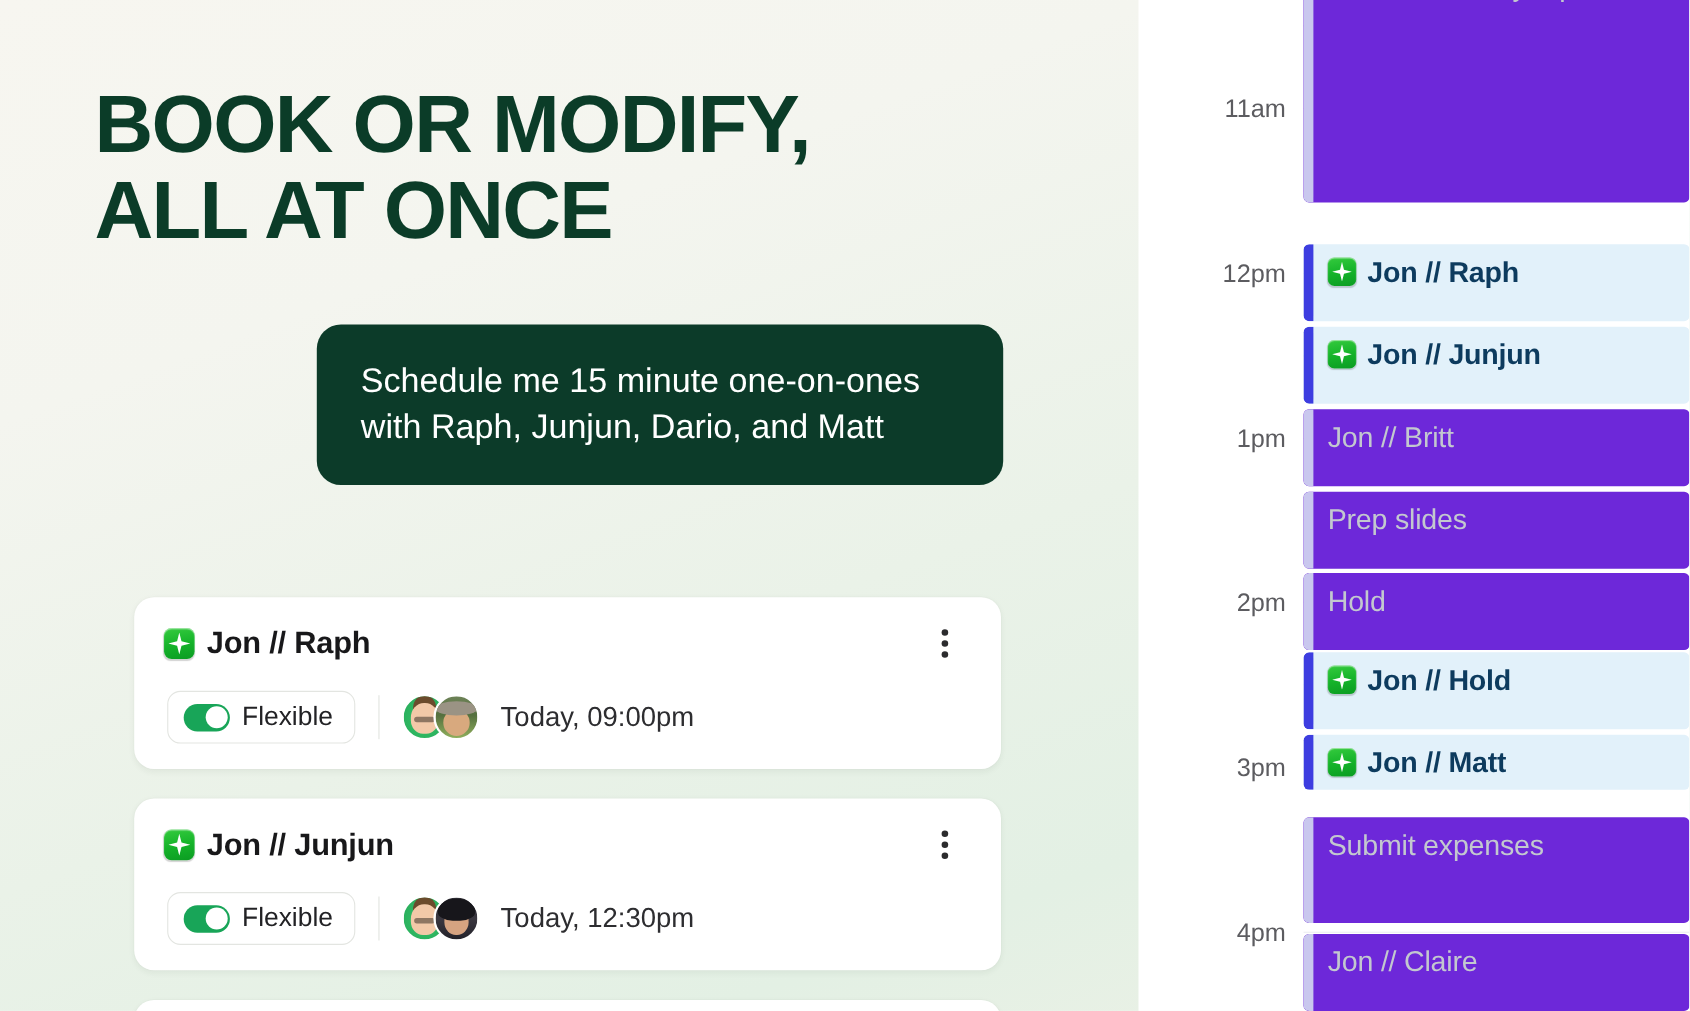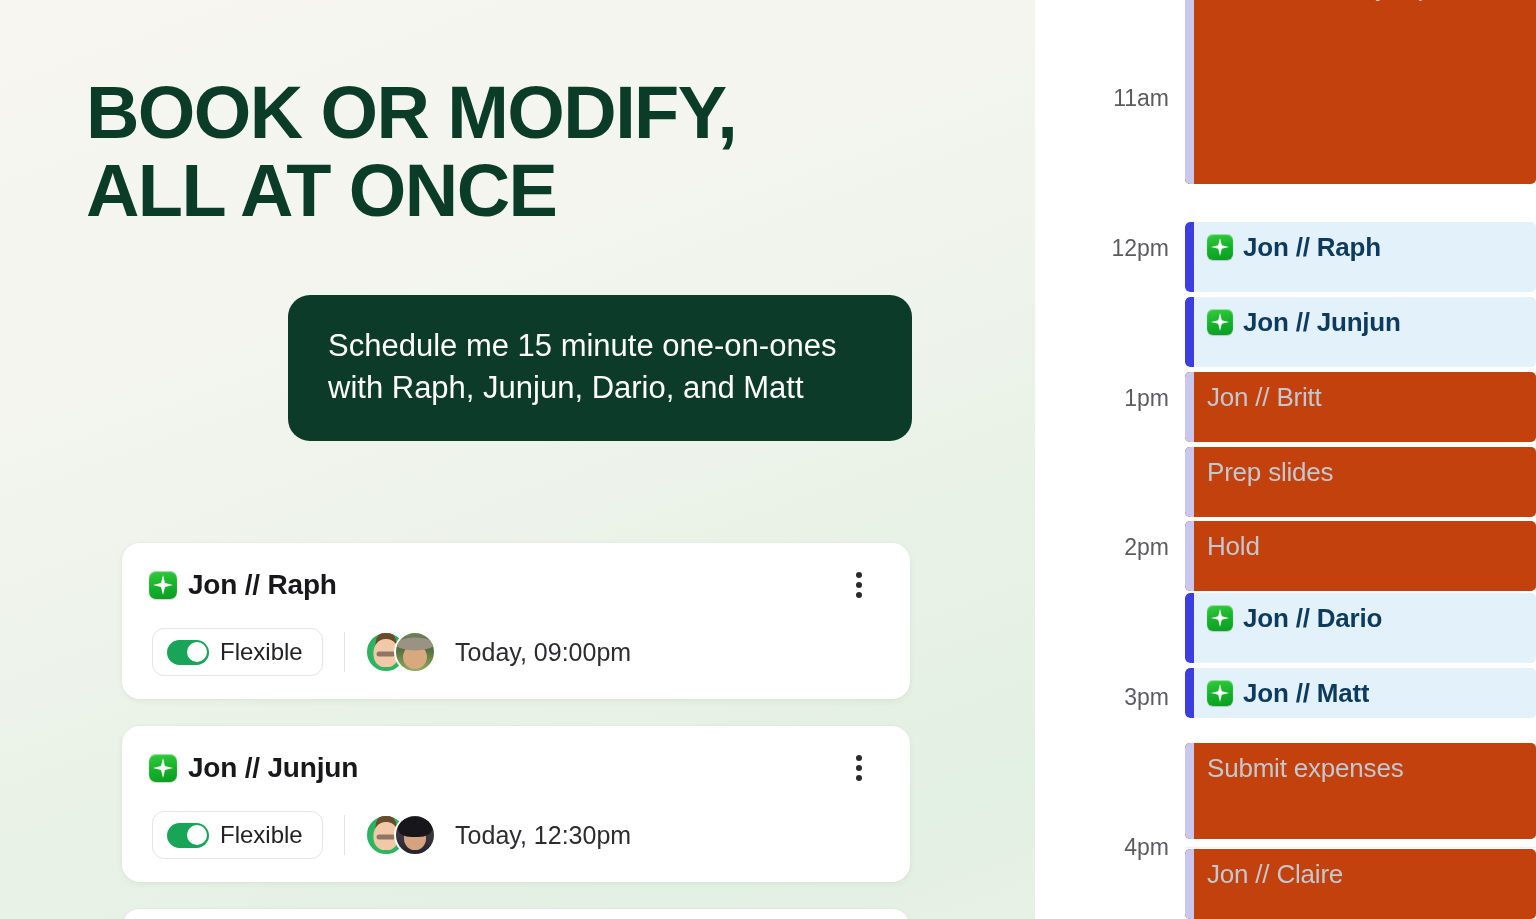--- a/index.html
+++ b/index.html
@@ -356,21 +356,21 @@
     white-space: nowrap;
     overflow: hidden;
   }
 
   
   .cal-ev.hl { background: #e2f1fa; }
   .cal-ev.hl .bar { background: #3d3de0; }
   .cal-ev.hl .ev-title { color: #0d3b5e; }
 
   
-  .cal-ev.ghost { background: #c2410c; }
+  .cal-ev.ghost { background: #6d28d9; }
   .cal-ev.ghost .bar { background: #c9c7ee; }
   .cal-ev.ghost .ev-title {
     color: #c3c8cf;
     font-weight: 400;
   }
   .cal-ev.ghost .ev-inner { padding-left: 22px; }
   .cal-ev.ghost.multiline .ev-title { white-space: normal; line-height: 33px; }
 </style>
 </head>
 <body>
@@ -500,21 +500,21 @@
         <div class="cal-ev ghost" style="top: 521px; height: 70px;">
           <span class="bar"></span>
           <div class="ev-inner">
             <span class="ev-title">Hold</span>
           </div>
         </div>
         <div class="cal-ev hl" style="top: 593px; height: 70px;">
           <span class="bar"></span>
           <div class="ev-inner">
             <span class="sparkle sm"></span>
-            <span class="ev-title">Jon // Dario</span>
+            <span class="ev-title">Jon // Hold</span>
           </div>
         </div>
         <div class="cal-ev hl" style="top: 668px; height: 50px;">
           <span class="bar"></span>
           <div class="ev-inner">
             <span class="sparkle sm"></span>
             <span class="ev-title">Jon // Matt</span>
           </div>
         </div>
         <div class="cal-ev ghost" style="top: 743px; height: 96px;">

